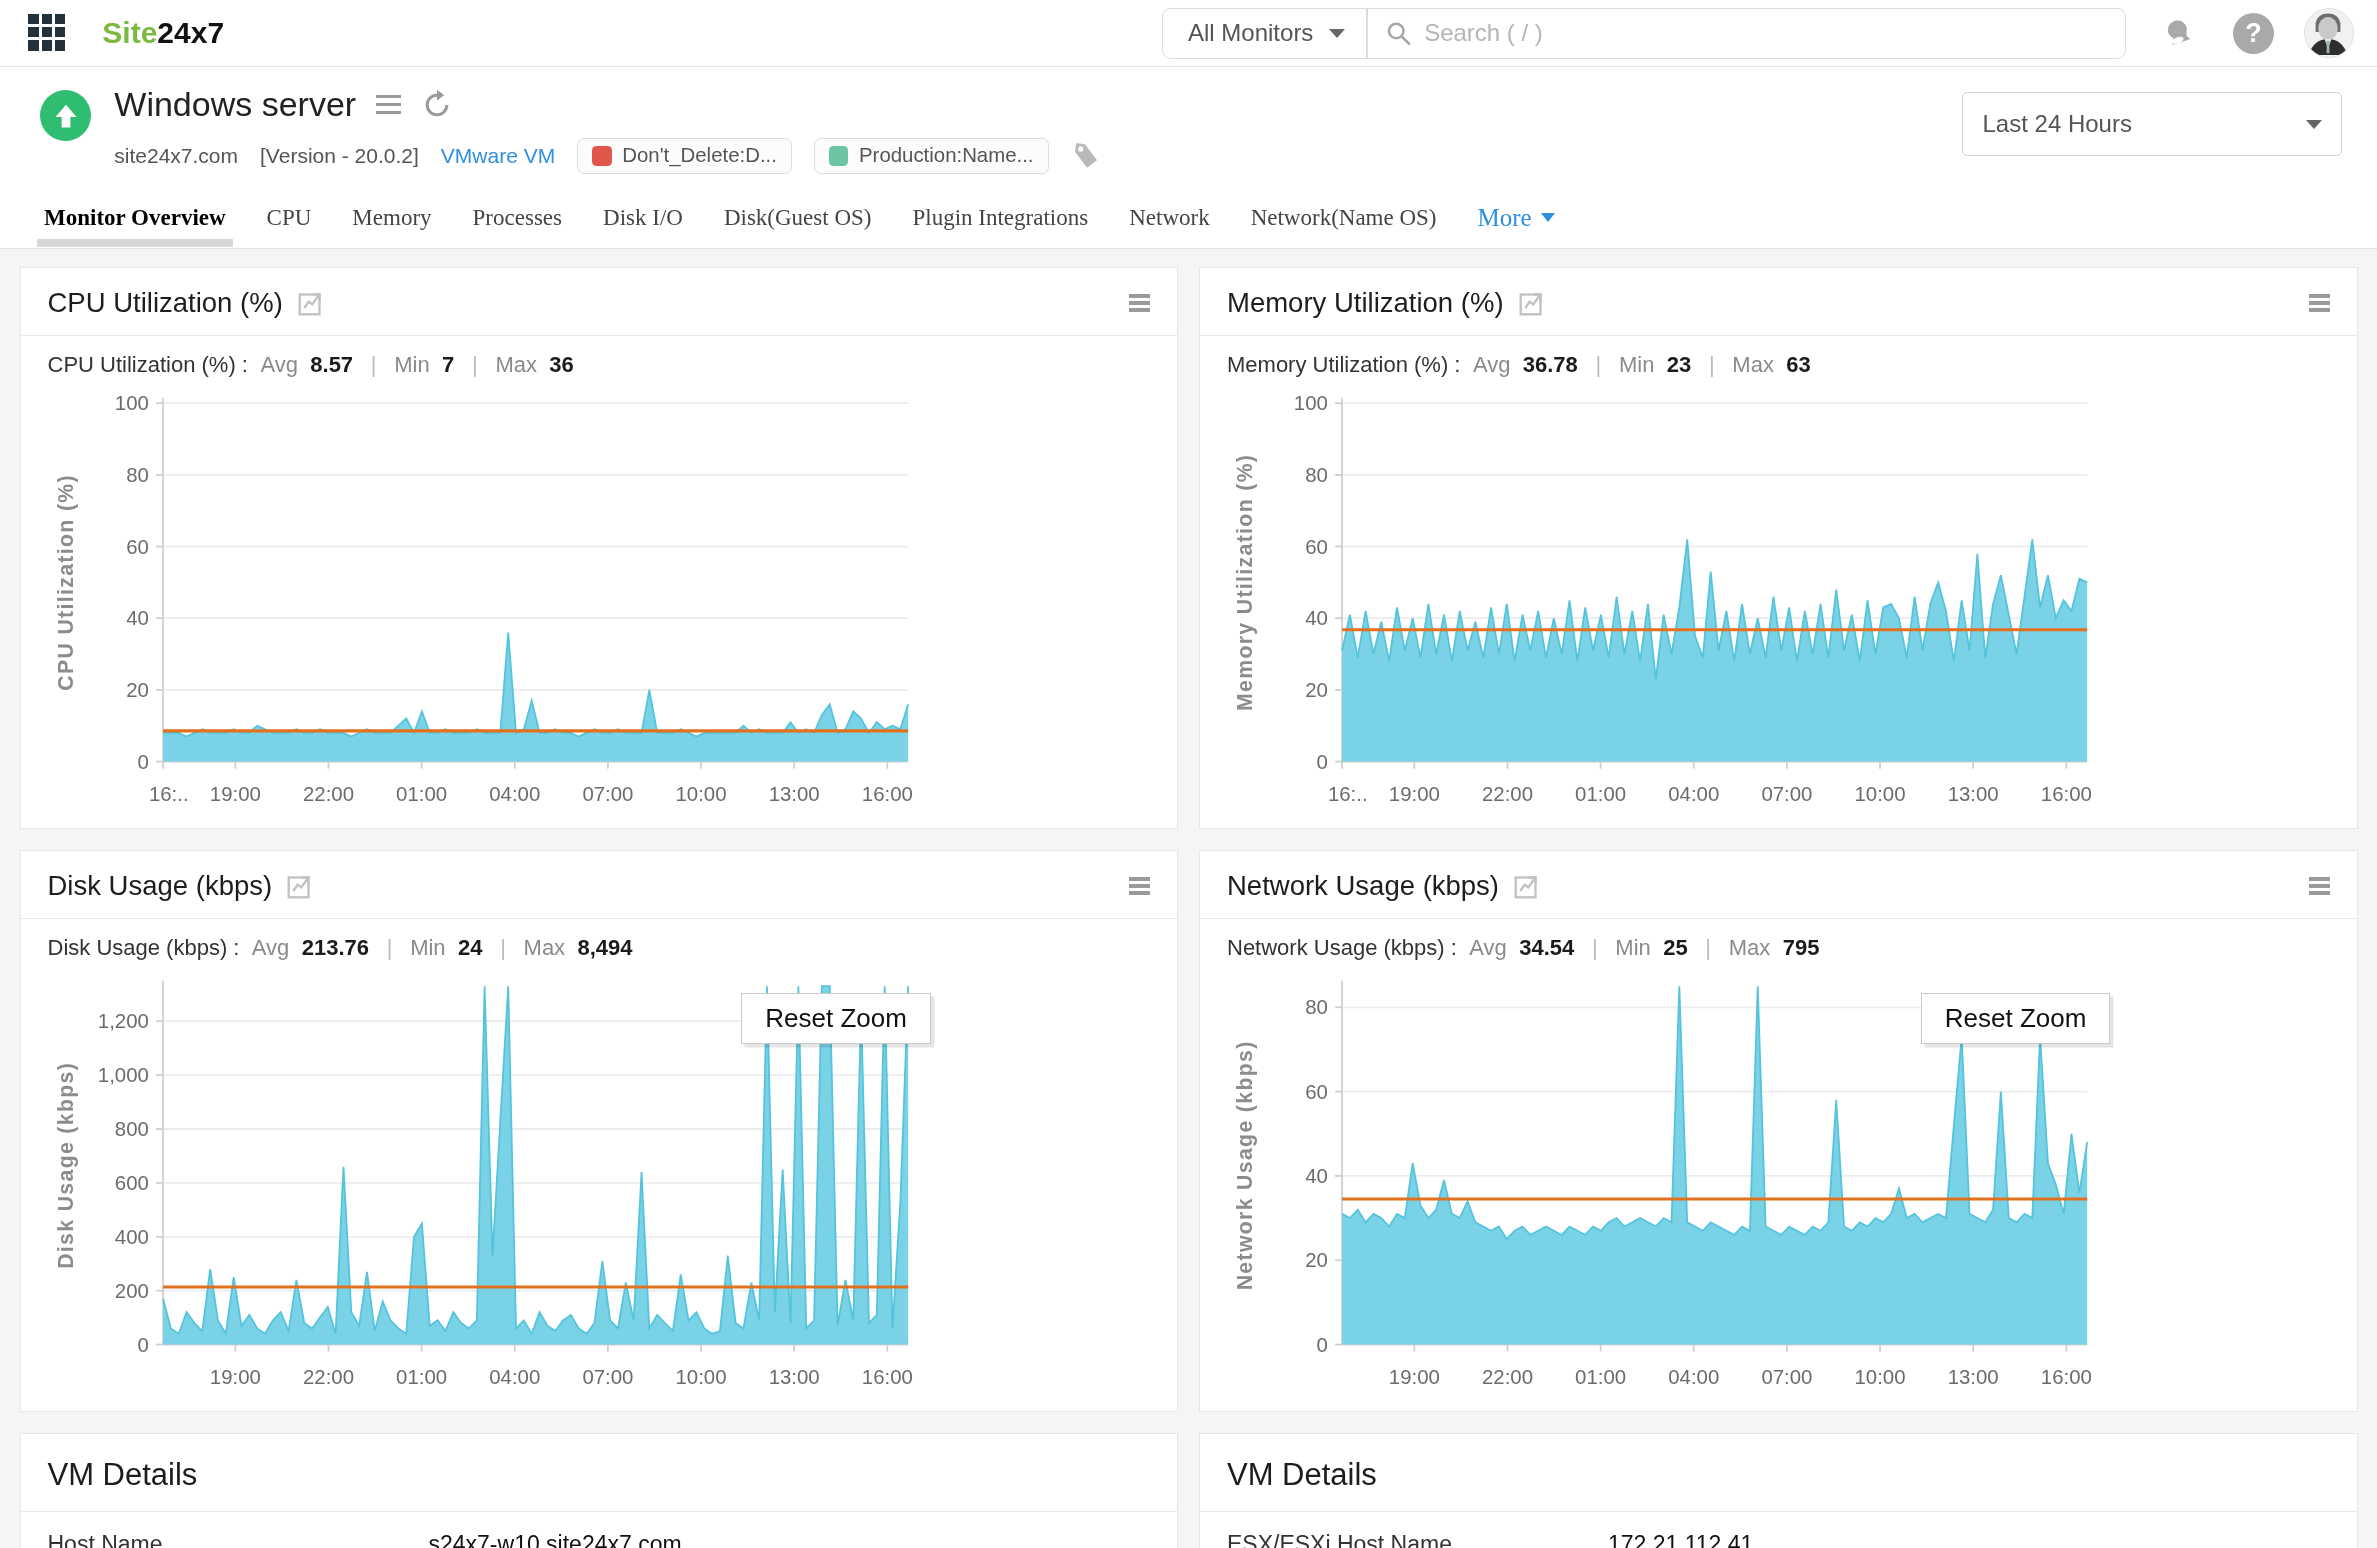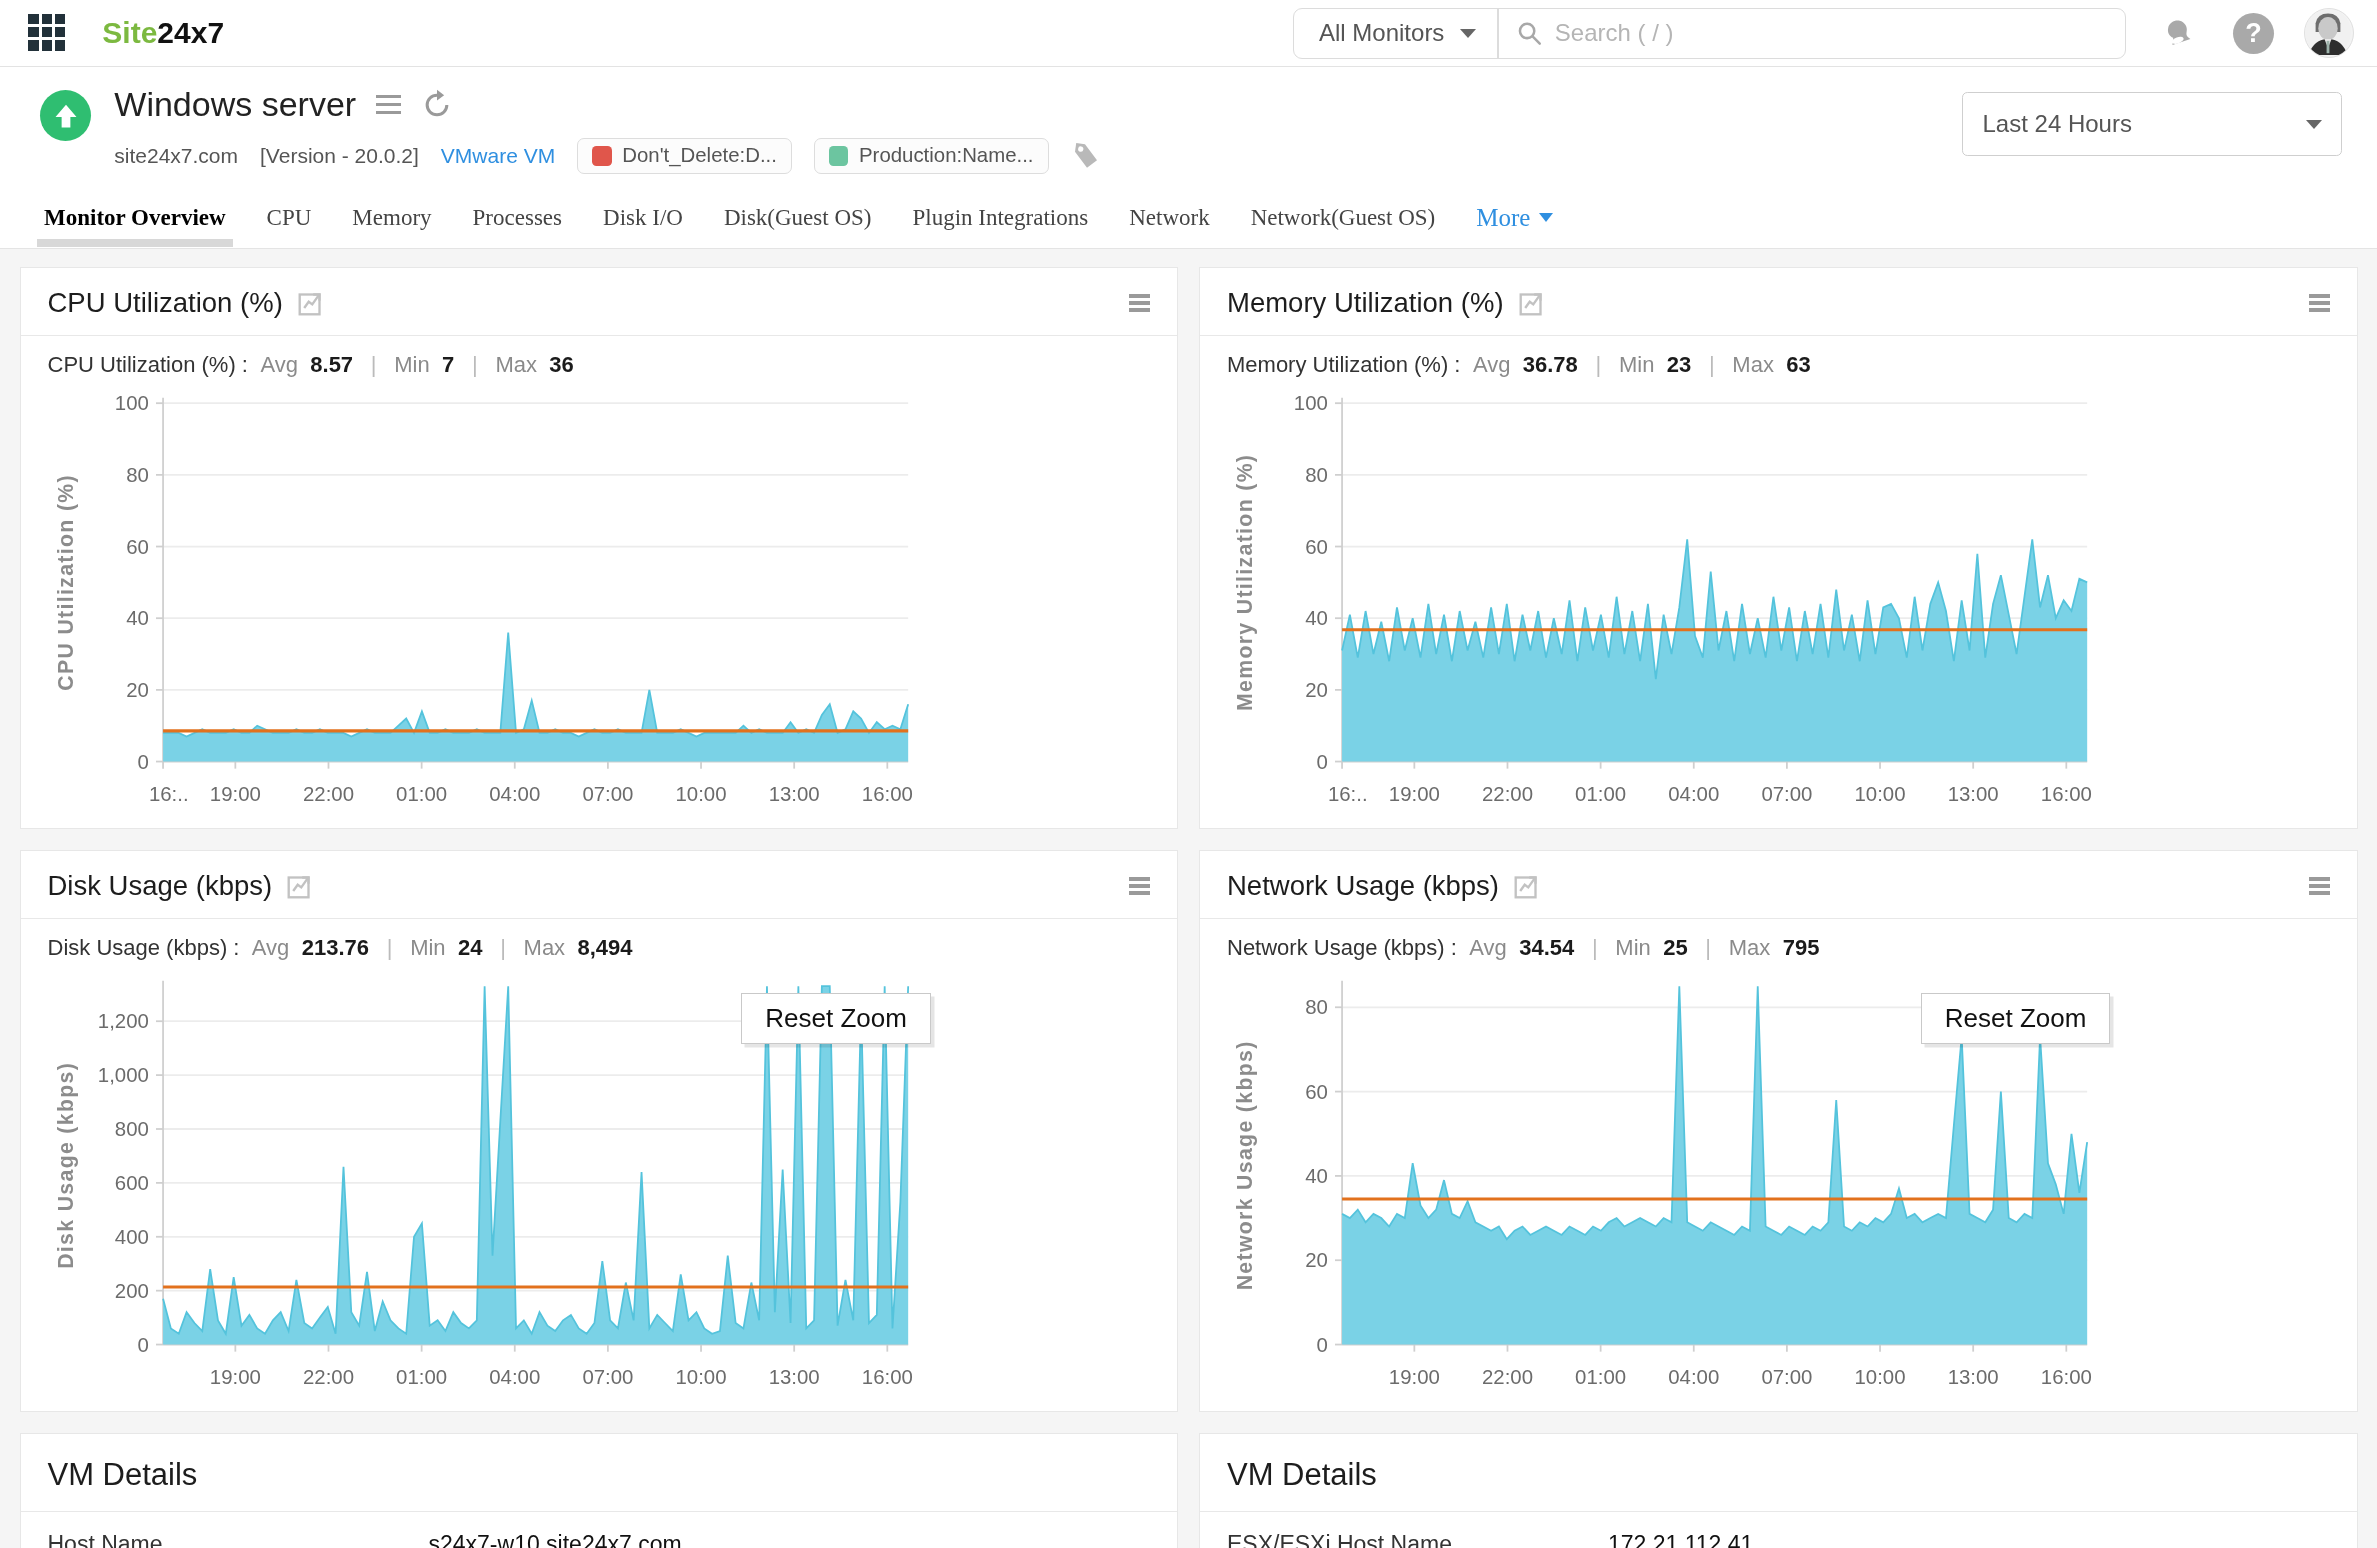--- a/index.html
+++ b/index.html
@@ -8,21 +8,21 @@
 
   
   .topbar { height:67px; background:#fff; border-bottom:1.8px solid #e3e3e3;
             display:flex; align-items:center; padding:0 23px; }
   .grid-icon { width:39px; height:39px; display:grid; grid-template-columns:repeat(3,10.6px);
                grid-template-rows:repeat(3,10.6px); gap:2.7px; margin:0 35px 0 5.3px; cursor:pointer; }
   .grid-icon span { background:#22313a; }
   .logo { font-size:30px; font-weight:bold; letter-spacing:0; }
   .logo .g { color:#7cb940; } .logo .b { color:#111; }
   .topbar-right { margin-left:auto; display:flex; align-items:center; }
-  .scope-search { display:flex; align-items:center; width:833px; height:51px;
+  .scope-search { display:flex; align-items:center; width:964px; height:51px;
                   border:1.8px solid #dcdcdc; border-radius:9px; background:#fff; }
   .scope { display:flex; align-items:center; gap:16px; padding:0 21px 0 25px;
            font-size:24px; color:#555; cursor:pointer; white-space:nowrap; }
   .caret { width:0; height:0; border-left:8px solid transparent; border-right:8px solid transparent;
            border-top:9.8px solid #666; display:inline-block; }
   .scope-divider { width:1.8px; height:50px; background:#dcdcdc; }
   .search { display:flex; align-items:center; gap:12.4px; padding:0 18px; flex:1; }
   .search input { border:none; outline:none; font-size:24px; color:#444; width:100%;
                   font-family:"Liberation Sans", sans-serif; background:transparent; }
   .search input::placeholder { color:#b5b5b5; }
@@ -186,21 +186,21 @@
   </div>
   <div class="tabs-row">
     <span class="tab active">Monitor Overview</span>
     <span class="tab">CPU</span>
     <span class="tab">Memory</span>
     <span class="tab">Processes</span>
     <span class="tab">Disk I/O</span>
     <span class="tab">Disk(Guest OS)</span>
     <span class="tab">Plugin Integrations</span>
     <span class="tab">Network</span>
-    <span class="tab">Network(Guest OS)</span>
+    <span class="tab">Network(Name OS)</span>
     <span class="tab more">
       <span>More</span>
       <span class="caret"></span>
     </span>
   </div>
 </div>
 
 <div class="content">
 
   <div class="panel">

